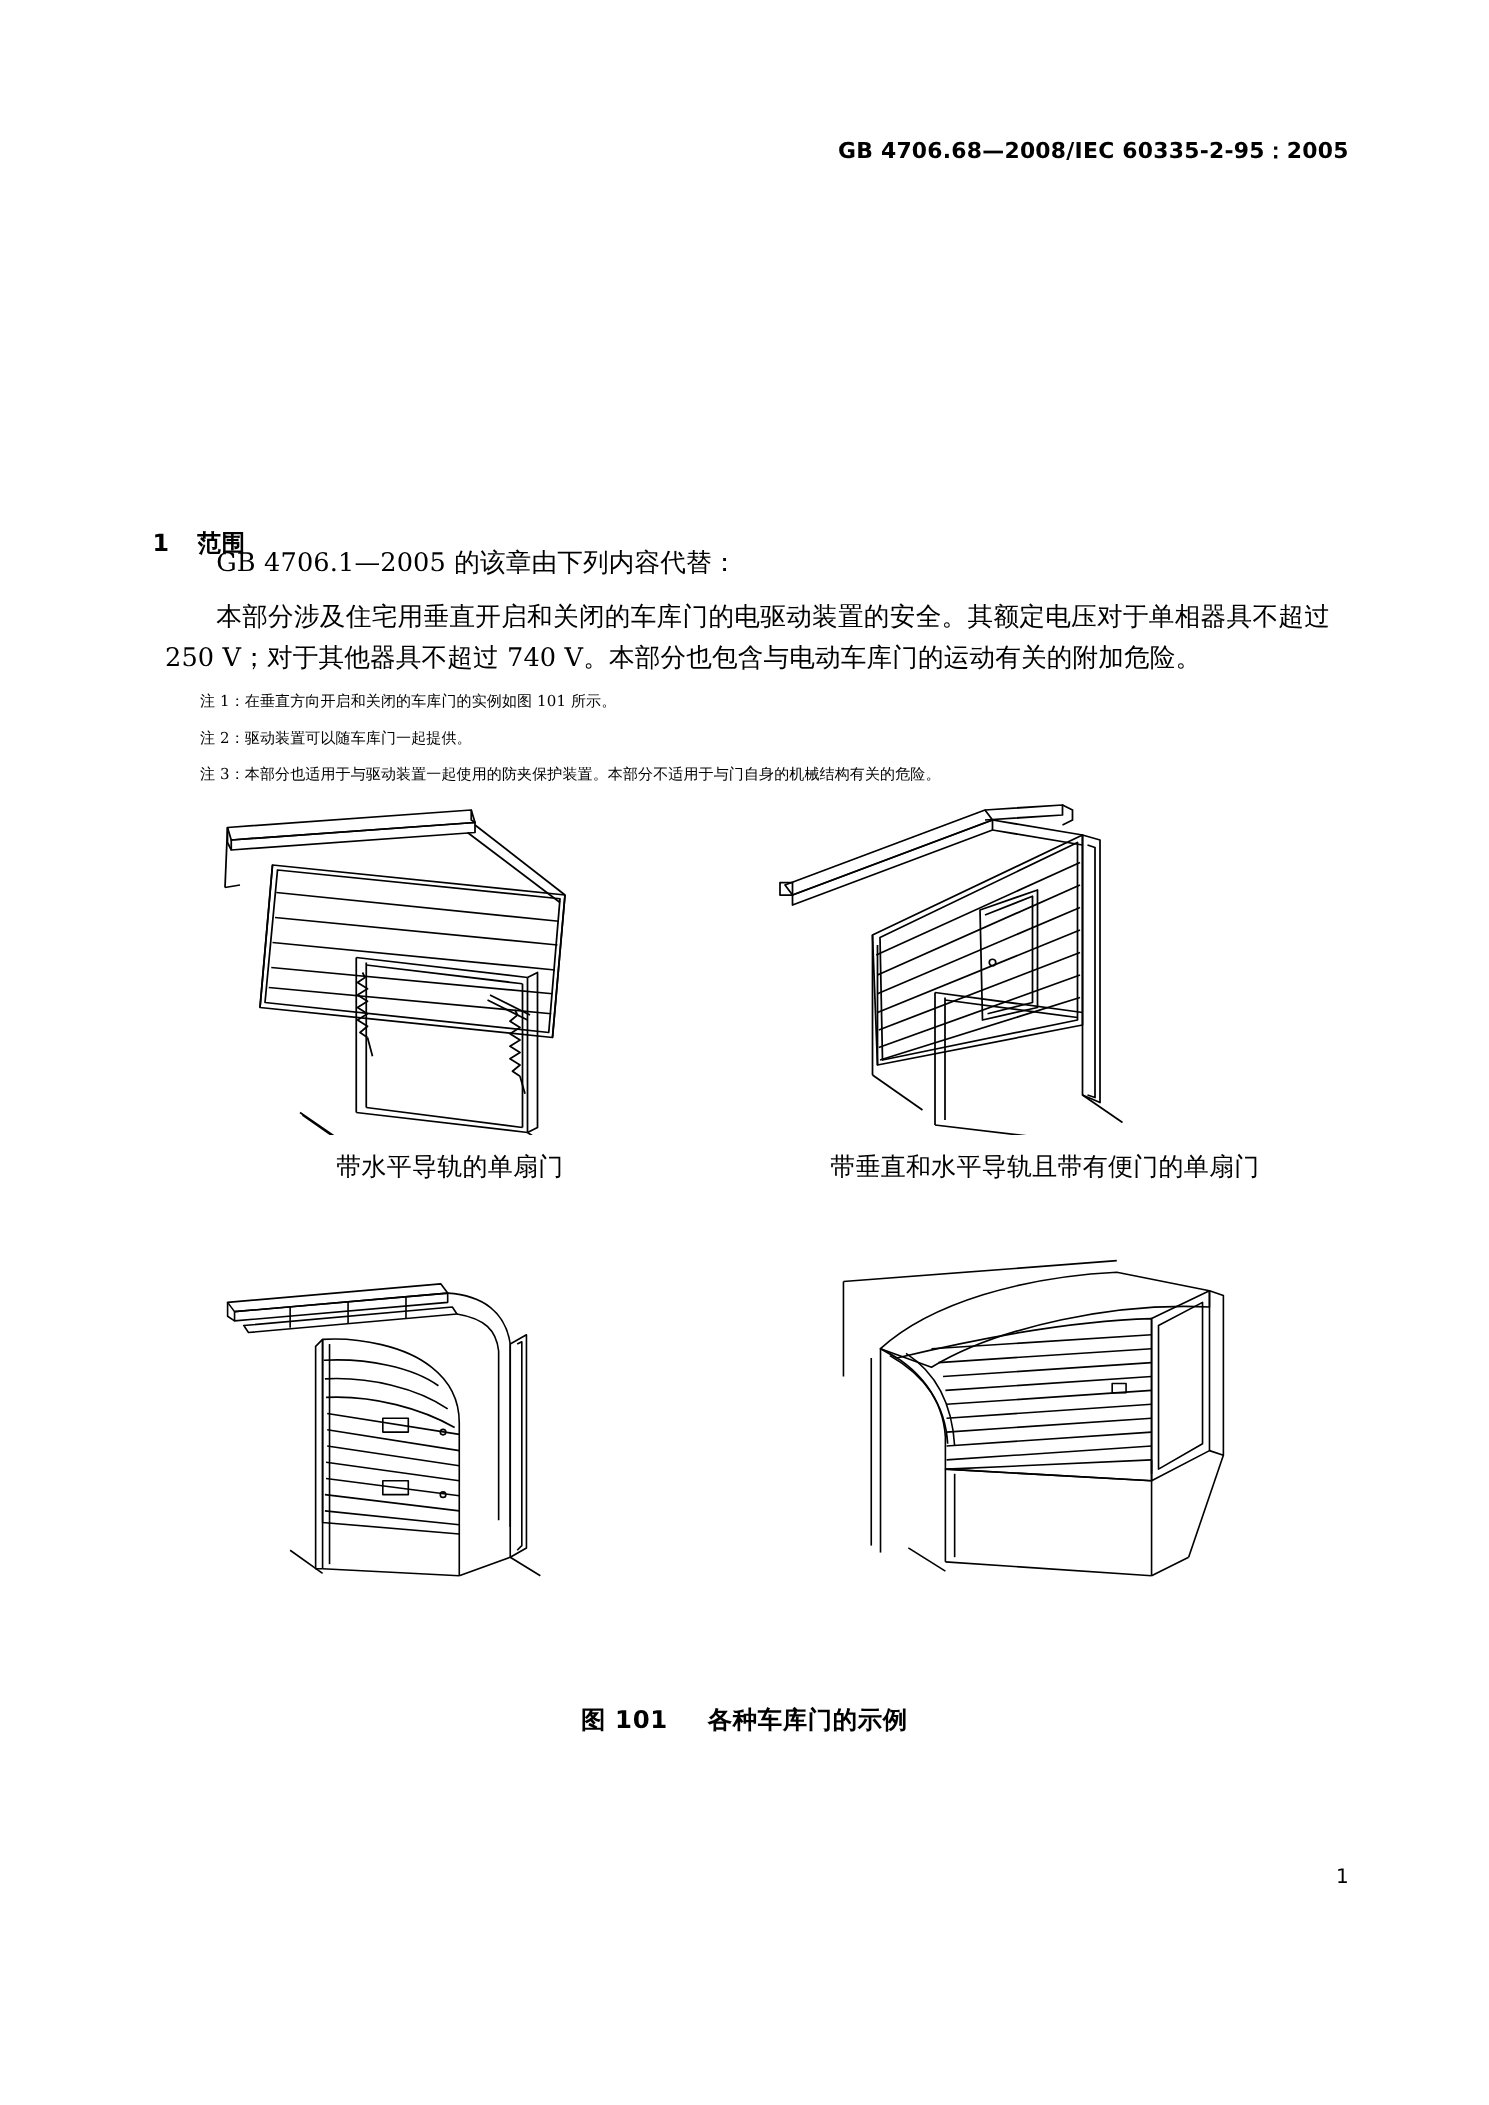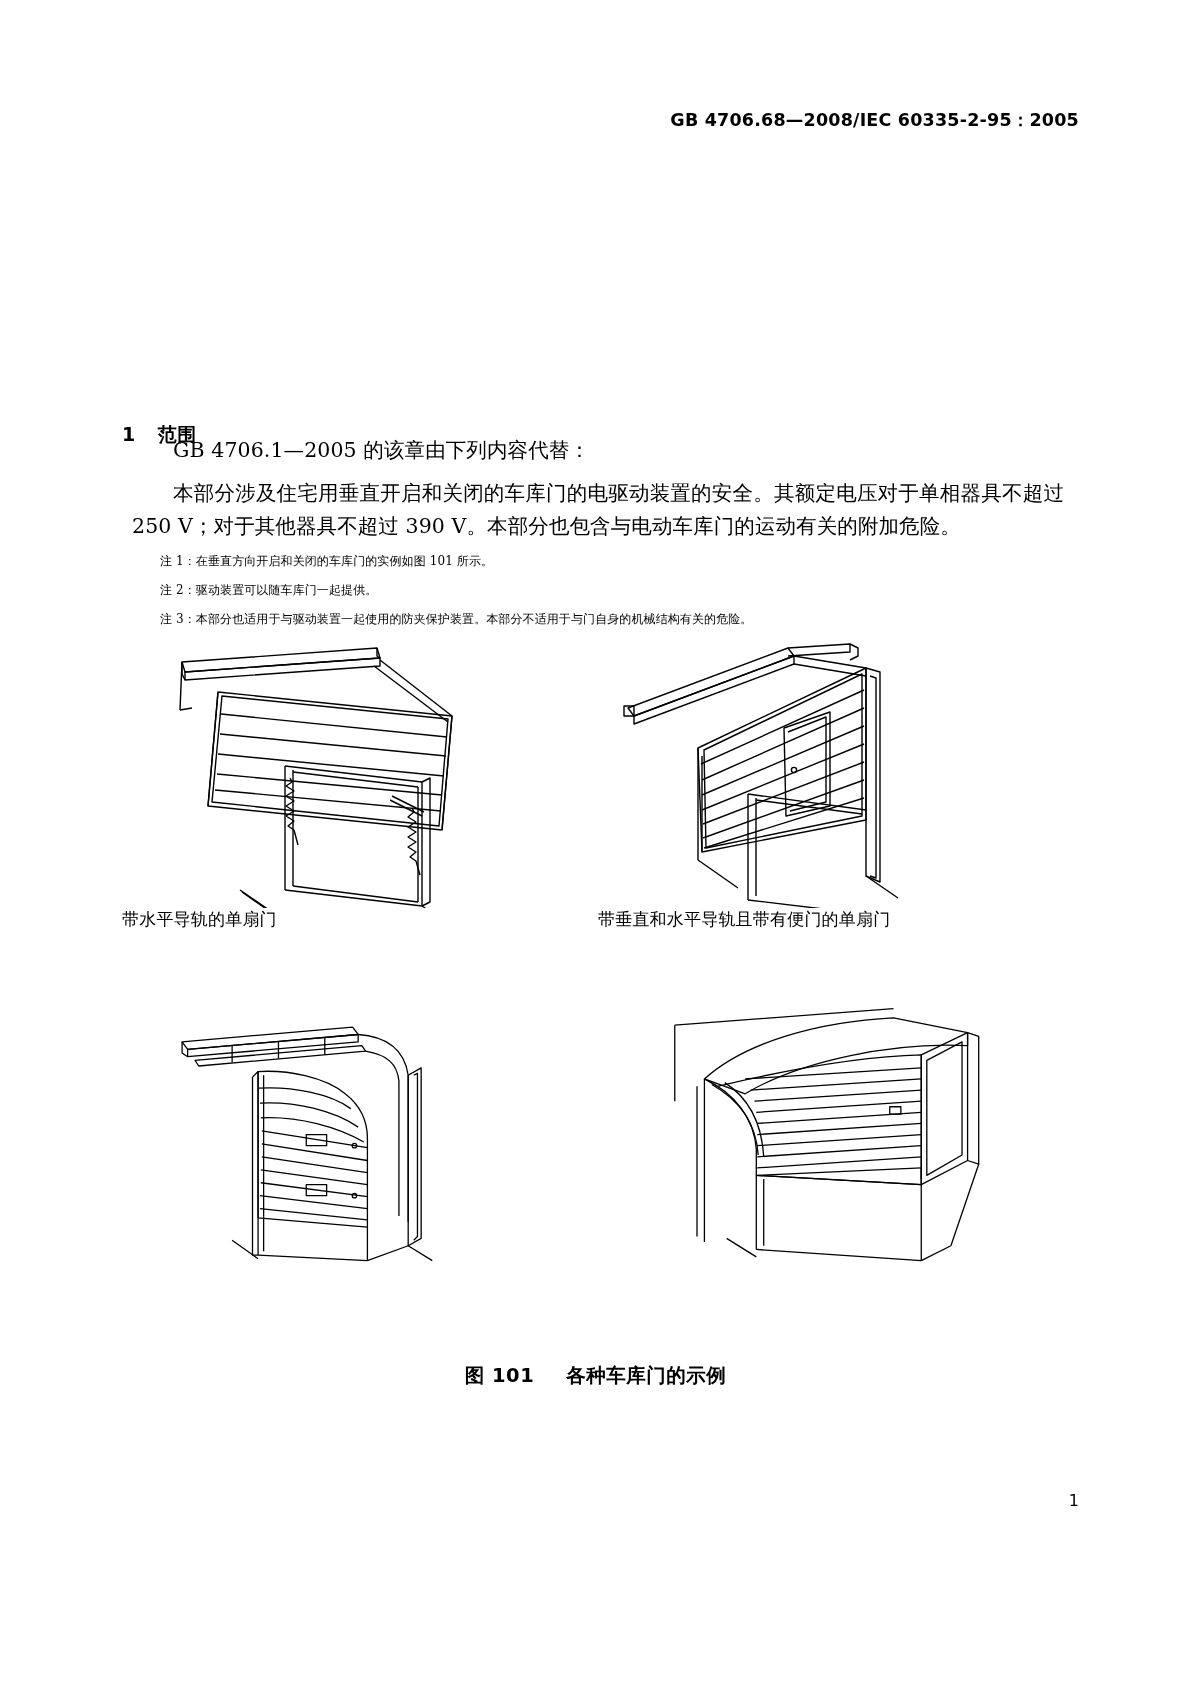--- a/index.html
+++ b/index.html
@@ -113,22 +113,23 @@
   .fig-cell.right { left: 50%; }
 
   .fig-art {
     width: 100%;
     height: 278px;
     display: block;
   }
   .fig-art svg { display: block; width: 100%; height: 100%; }
 
   .fig-caption {
-    font-size: 17px;
-    margin-top: 0;
+    text-align: center;
+    font-size: 20px;
+    margin-top: 12px;
     letter-spacing: 0.2px;
   }
 
   
   .figure-title {
     position: absolute;
     top: 1362px;
     left: 0;
     right: 0;
     text-align: center;
@@ -157,21 +158,21 @@
     <span class="gb-part">GB  4706.68—2008/IEC 60335-2-95：2005</span>
   </div>
 
 
   <div class="clause-heading">
     <span class="num">1</span><span>范围</span>
   </div>
 
   <div class="body-text">
     <p class="para">GB 4706.1—2005 的该章由下列内容代替：</p>
-    <p class="para">本部分涉及住宅用垂直开启和关闭的车库门的电驱动装置的安全。其额定电压对于单相器具不超过 250 V；对于其他器具不超过 390 V。本部分也包含与电动车库门的运动有关的附加危险。</p>
+    <p class="para">本部分涉及住宅用垂直开启和关闭的车库门的电驱动装置的安全。其额定电压对于单相器具不超过 250 V；对于其他器具不超过 740 V。本部分也包含与电动车库门的运动有关的附加危险。</p>
   </div>
 
   <div class="notes">
     <p class="note-line">注 1：在垂直方向开启和关闭的车库门的实例如图 101 所示。</p>
     <p class="note-line">注 2：驱动装置可以随车库门一起提供。</p>
     <p class="note-line">注 3：本部分也适用于与驱动装置一起使用的防夹保护装置。本部分不适用于与门自身的机械结构有关的危险。</p>
   </div>
 
   <div class="figures">
 

